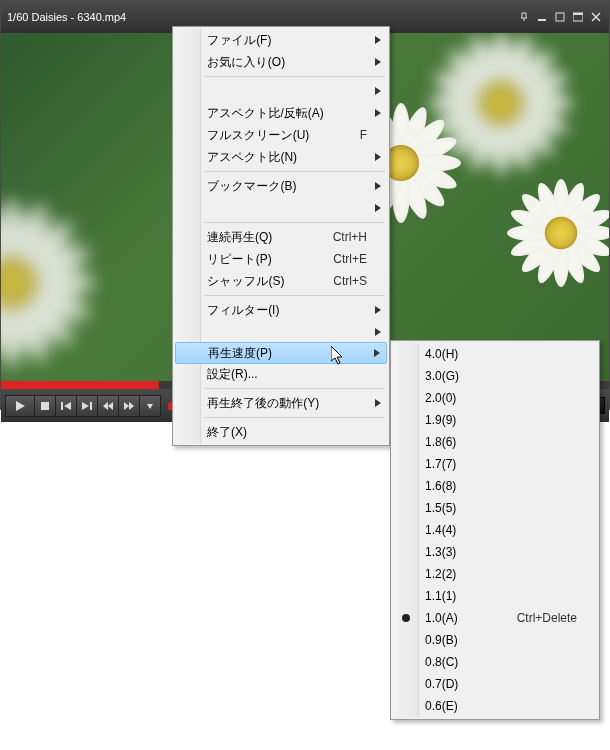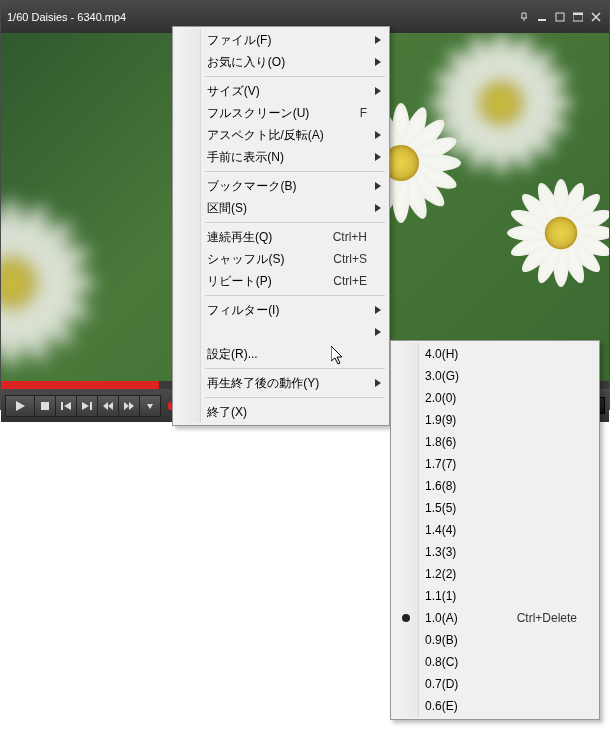--- a/index.html
+++ b/index.html
@@ -257,87 +257,93 @@
       <div class="mi">
         <span class="lbl">お気に入り(O)</span>
         <span class="arr">
           <svg width="6" height="8">
             <path d="M0 0 L6 4 L0 8 Z" fill="#333"></path>
           </svg>
         </span>
       </div>
       <div class="msep"></div>
       <div class="mi">
-        <span class="lbl">サイズ(V)</span>
+        <span class="arr">
+          <svg width="6" height="8">
+            <path d="M0 0 L6 4 L0 8 Z" fill="#333"></path>
+          </svg>
+        </span>
+      </div>
+      <div class="mi">
+        <span class="lbl">アスペクト比/反転(A)</span>
         <span class="arr">
           <svg width="6" height="8">
             <path d="M0 0 L6 4 L0 8 Z" fill="#333"></path>
           </svg>
         </span>
       </div>
       <div class="mi">
         <span class="lbl">フルスクリーン(U)</span>
         <span class="accel">F</span>
       </div>
       <div class="mi">
-        <span class="lbl">アスペクト比/反転(A)</span>
-        <span class="arr">
-          <svg width="6" height="8">
-            <path d="M0 0 L6 4 L0 8 Z" fill="#333"></path>
-          </svg>
-        </span>
-      </div>
-      <div class="mi">
-        <span class="lbl">手前に表示(N)</span>
+        <span class="lbl">アスペクト比(N)</span>
         <span class="arr">
           <svg width="6" height="8">
             <path d="M0 0 L6 4 L0 8 Z" fill="#333"></path>
           </svg>
         </span>
       </div>
       <div class="msep"></div>
       <div class="mi">
         <span class="lbl">ブックマーク(B)</span>
         <span class="arr">
           <svg width="6" height="8">
             <path d="M0 0 L6 4 L0 8 Z" fill="#333"></path>
           </svg>
         </span>
       </div>
       <div class="mi">
-        <span class="lbl">区間(S)</span>
         <span class="arr">
           <svg width="6" height="8">
             <path d="M0 0 L6 4 L0 8 Z" fill="#333"></path>
           </svg>
         </span>
       </div>
       <div class="msep"></div>
       <div class="mi">
         <span class="lbl">連続再生(Q)</span>
         <span class="accel">Ctrl+H</span>
       </div>
       <div class="mi">
+        <span class="lbl">リピート(P)</span>
+        <span class="accel">Ctrl+E</span>
+      </div>
+      <div class="mi">
         <span class="lbl">シャッフル(S)</span>
         <span class="accel">Ctrl+S</span>
       </div>
-      <div class="mi">
-        <span class="lbl">リピート(P)</span>
-        <span class="accel">Ctrl+E</span>
-      </div>
       <div class="msep"></div>
       <div class="mi">
         <span class="lbl">フィルター(I)</span>
         <span class="arr">
           <svg width="6" height="8">
             <path d="M0 0 L6 4 L0 8 Z" fill="#333"></path>
           </svg>
         </span>
       </div>
       <div class="mi">
+        <span class="arr">
+          <svg width="6" height="8">
+            <path d="M0 0 L6 4 L0 8 Z" fill="#333"></path>
+          </svg>
+        </span>
+      </div>
+      <div class="mi hl">
+        <span class="lbl">再生速度(P)</span>
         <span class="arr">
           <svg width="6" height="8">
             <path d="M0 0 L6 4 L0 8 Z" fill="#333"></path>
           </svg>
         </span>
       </div>
       <div class="mi">
         <span class="lbl">設定(R)...</span>
       </div>
       <div class="msep"></div>

